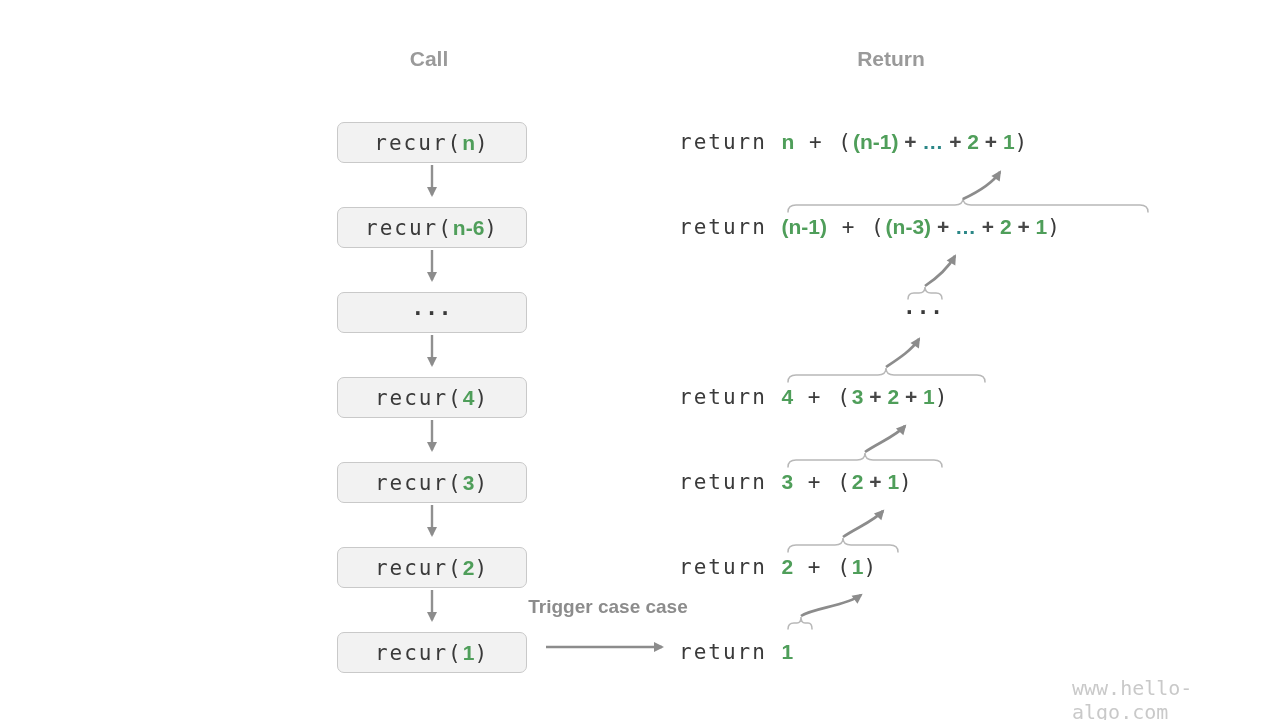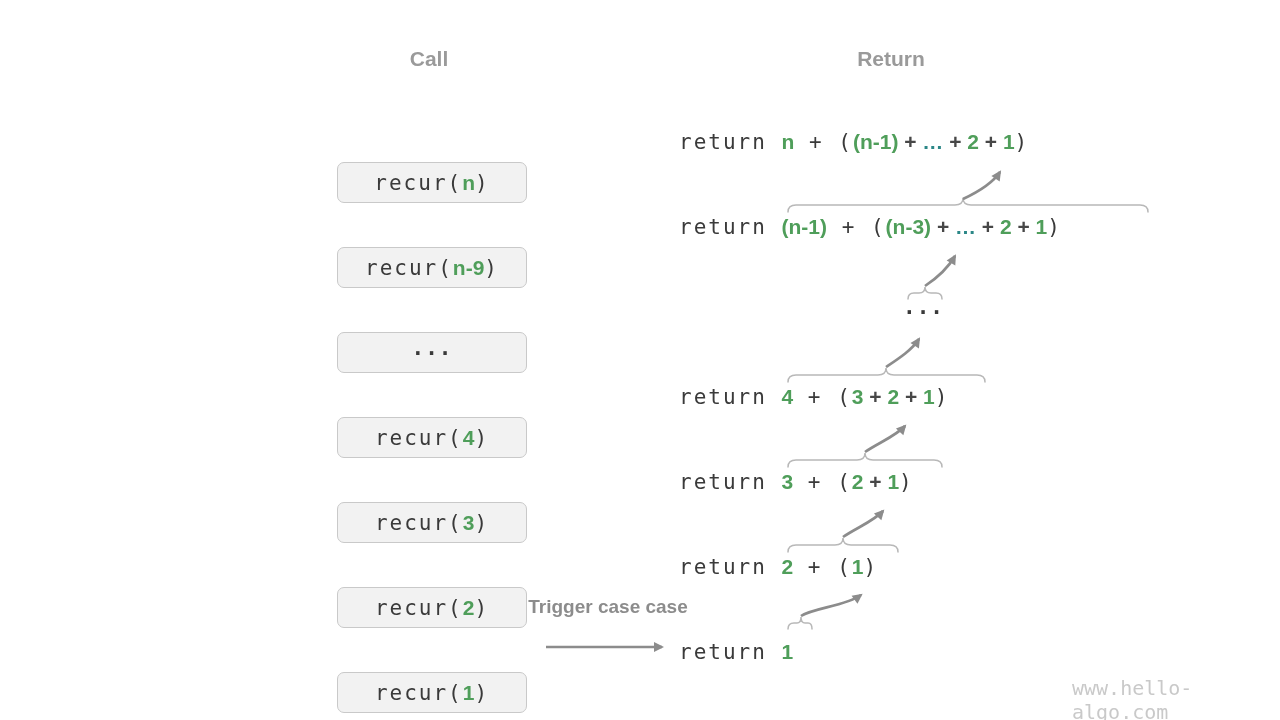--- a/index.html
+++ b/index.html
@@ -7,21 +7,21 @@
           font-family:"Liberation Sans",sans-serif;}
   .overlay{position:absolute;left:0;top:0;width:1280px;height:720px;}
 
   .hdr{position:absolute;top:47px;width:200px;text-align:center;
        font-weight:bold;font-size:21px;color:#9a9a9a;}
   .hdr-call{left:329px;}
   .hdr-return{left:791px;}
 
   .box{position:absolute;left:337px;width:190px;height:41px;box-sizing:border-box;
        background:#f2f2f2;border:1.5px solid #c9c9c9;border-radius:7px;
-       display:flex;align-items:center;justify-content:center;font-size:21px;white-space:pre;margin-top:40px;}
+       display:flex;align-items:center;justify-content:center;font-size:21px;white-space:pre;}
   .pos-b0{top:122px}.pos-b1{top:207px}.pos-b2{top:292px}.pos-b3{top:377px}
   .pos-b4{top:462px}.pos-b5{top:547px}.pos-b6{top:632px}
 
   .rrow{position:absolute;left:679px;height:34px;line-height:34px;font-size:21px;white-space:pre;}
   .pos-r0{top:125px}.pos-r1{top:210px}.pos-r2{top:295px}.pos-r3{top:380px}
   .pos-r4{top:465px}.pos-r5{top:550px}.pos-r6{top:635px}
   .rrow.dots-row{left:903px;}
 
   .seg-code{font-family:"DejaVu Sans Mono","Liberation Mono",monospace;color:#3a3a3a;letter-spacing:2px;}
   .seg-val {font-family:"Liberation Sans",sans-serif;font-weight:bold;color:#4f9e5a;}
@@ -76,21 +76,21 @@
       <path d="M843,537 C856,528 874,521 883,511"></path>
       <path d="M801,616 C813,608 846,606 861,595"></path>
     </g>
   </svg>
 
   <div class="hdr hdr-call">Call</div>
   <div class="hdr hdr-return">Return</div>
 
   <div>
       <div class="box pos-b0"><span class="seg-code">recur(</span><span class="seg-val">n</span><span class="seg-code">)</span></div>
-      <div class="box pos-b1"><span class="seg-code">recur(</span><span class="seg-val">n-9</span><span class="seg-code">)</span></div>
+      <div class="box pos-b1"><span class="seg-code">recur(</span><span class="seg-val">n-6</span><span class="seg-code">)</span></div>
       <div class="box pos-b2"><span class="seg-dots">...</span></div>
       <div class="box pos-b3"><span class="seg-code">recur(</span><span class="seg-val">4</span><span class="seg-code">)</span></div>
       <div class="box pos-b4"><span class="seg-code">recur(</span><span class="seg-val">3</span><span class="seg-code">)</span></div>
       <div class="box pos-b5"><span class="seg-code">recur(</span><span class="seg-val">2</span><span class="seg-code">)</span></div>
       <div class="box pos-b6"><span class="seg-code">recur(</span><span class="seg-val">1</span><span class="seg-code">)</span></div>
     </div>
   <div>
       <div class="rrow pos-r0"><span class="seg-code">return </span><span class="seg-val">n</span><span class="seg-code"> + (</span><span class="seg-val">(n-1)</span><span class="seg-op"> + </span><span class="seg-ell">…</span><span class="seg-op"> + </span><span class="seg-val">2</span><span class="seg-op"> + </span><span class="seg-val">1</span><span class="seg-code">)</span></div>
       <div class="rrow pos-r1"><span class="seg-code">return </span><span class="seg-val">(n-1)</span><span class="seg-code"> + (</span><span class="seg-val">(n-3)</span><span class="seg-op"> + </span><span class="seg-ell">…</span><span class="seg-op"> + </span><span class="seg-val">2</span><span class="seg-op"> + </span><span class="seg-val">1</span><span class="seg-code">)</span></div>
       <div class="rrow pos-r2 dots-row"><span class="seg-dots">...</span></div>

